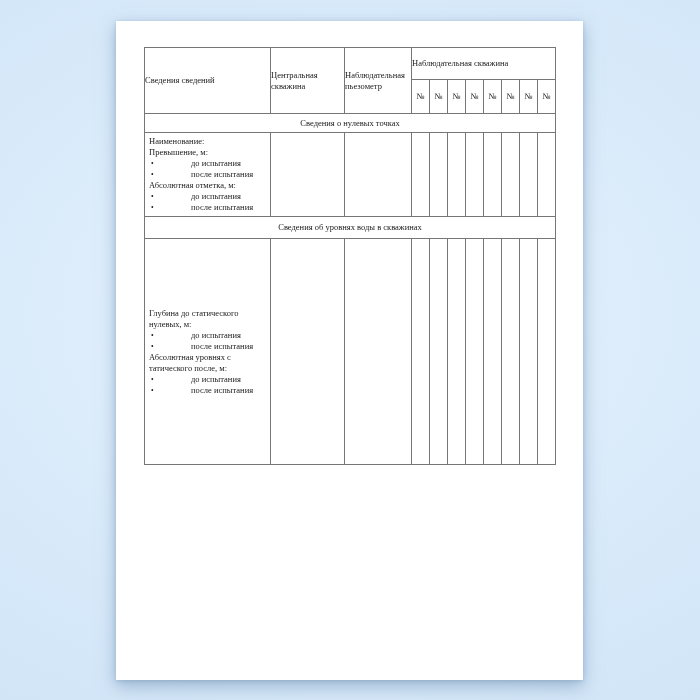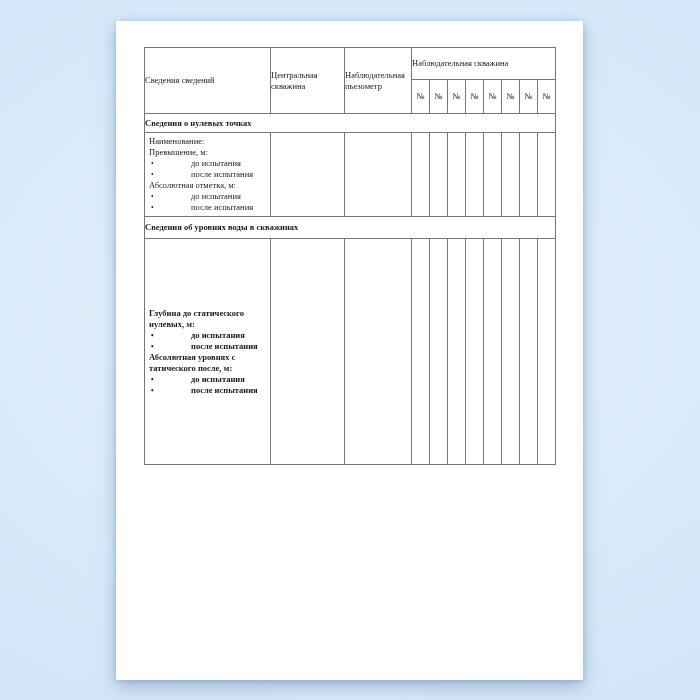--- a/index.html
+++ b/index.html
@@ -23,24 +23,24 @@
   table.doc td{
     border:1px solid #767676;padding:0;
     font-size:8.5px;line-height:10.5px;vertical-align:middle;
   }
   td.hcell{padding:1px 3px;}
   tr.r-top{height:32px;}
   tr.r-num{height:34px;}
   tr.r-sec1{height:19px;}
   tr.r-data1{height:84px;padding-left:20px;}
   tr.r-sec2{height:22px;}
-  tr.r-data2{height:226px;font-weight:bold;}
+  tr.r-data2{height:226px;}
   td.numcell{text-align:center;font-size:8px;}
   td.section{
-    font-weight:bold;font-size:8.8px;padding:2px 2px;margin-top:44px;
+    text-align:center;font-weight:normal;font-size:8.8px;padding:2px 2px;margin-top:44px;
   }
   td.labels{vertical-align:top;padding:3px 2px 0 0;}
   td.empty{background:#ffffff;}
   .ln{
     font-size:8.5px;line-height:11px;padding-left:4px;
     white-space:nowrap;overflow:hidden;
   }
   .ln .b{
     display:inline-block;width:9px;text-align:left;padding-left:2px;
     font-size:7.5px;

